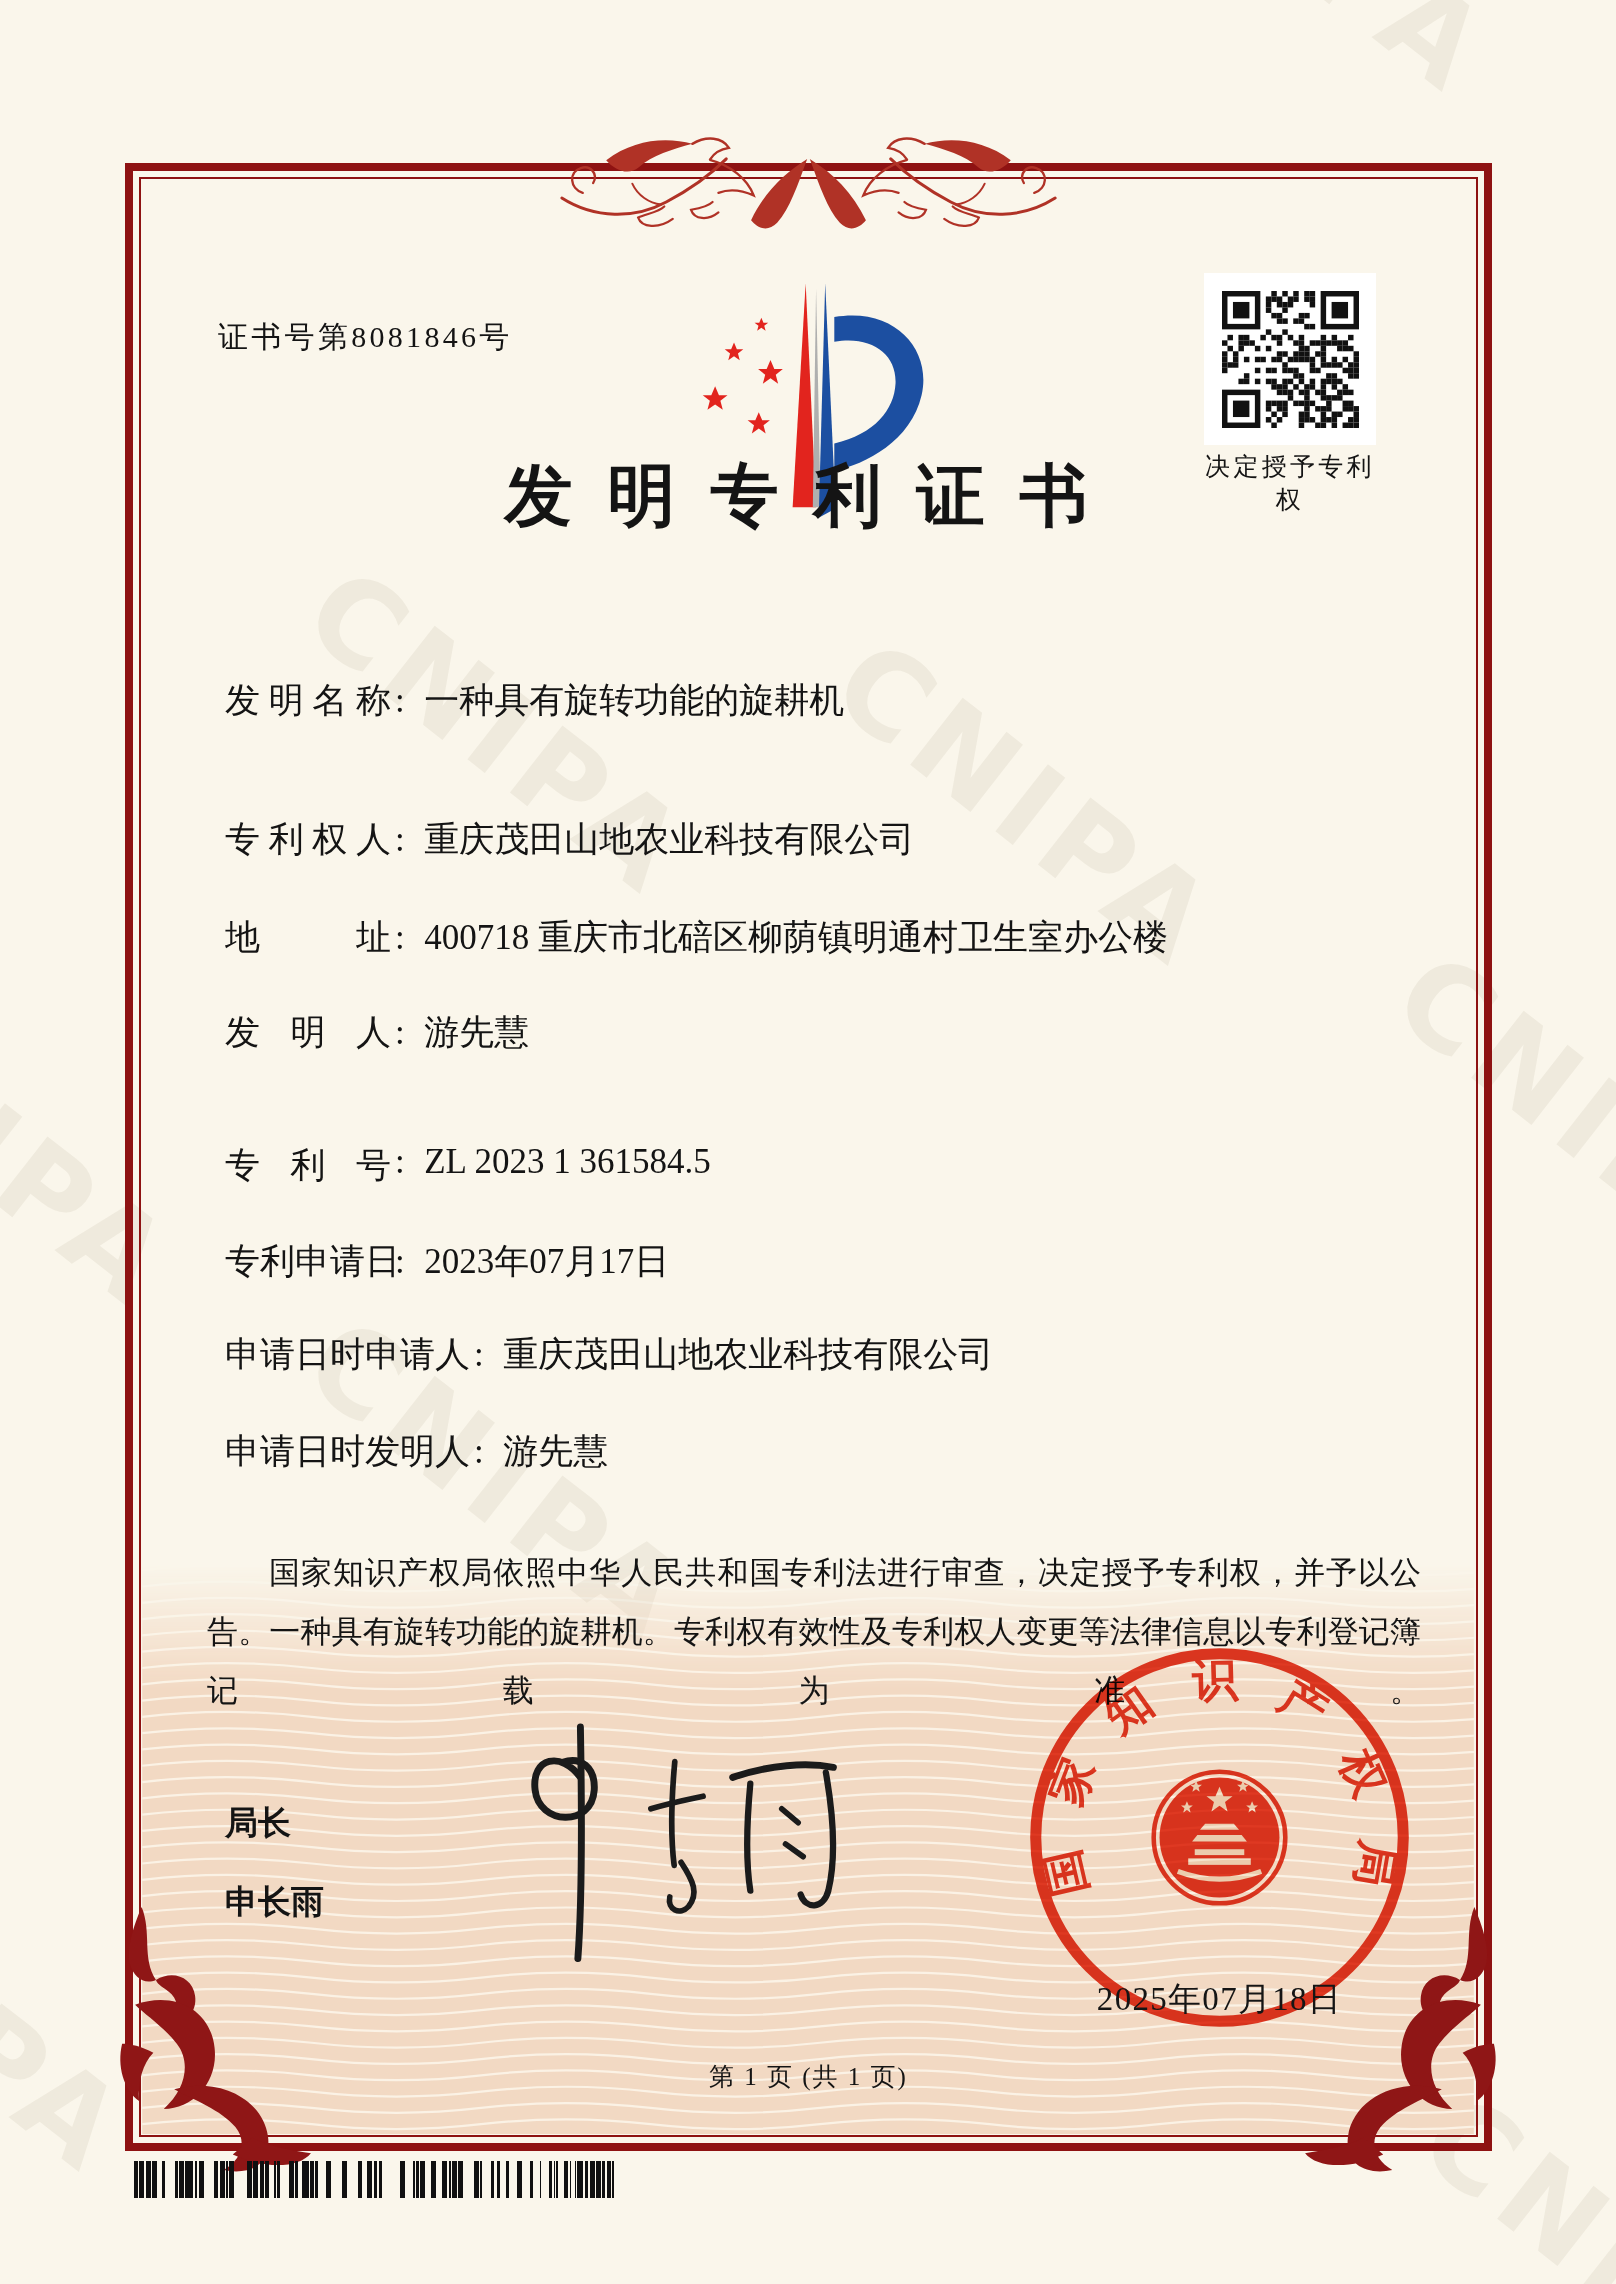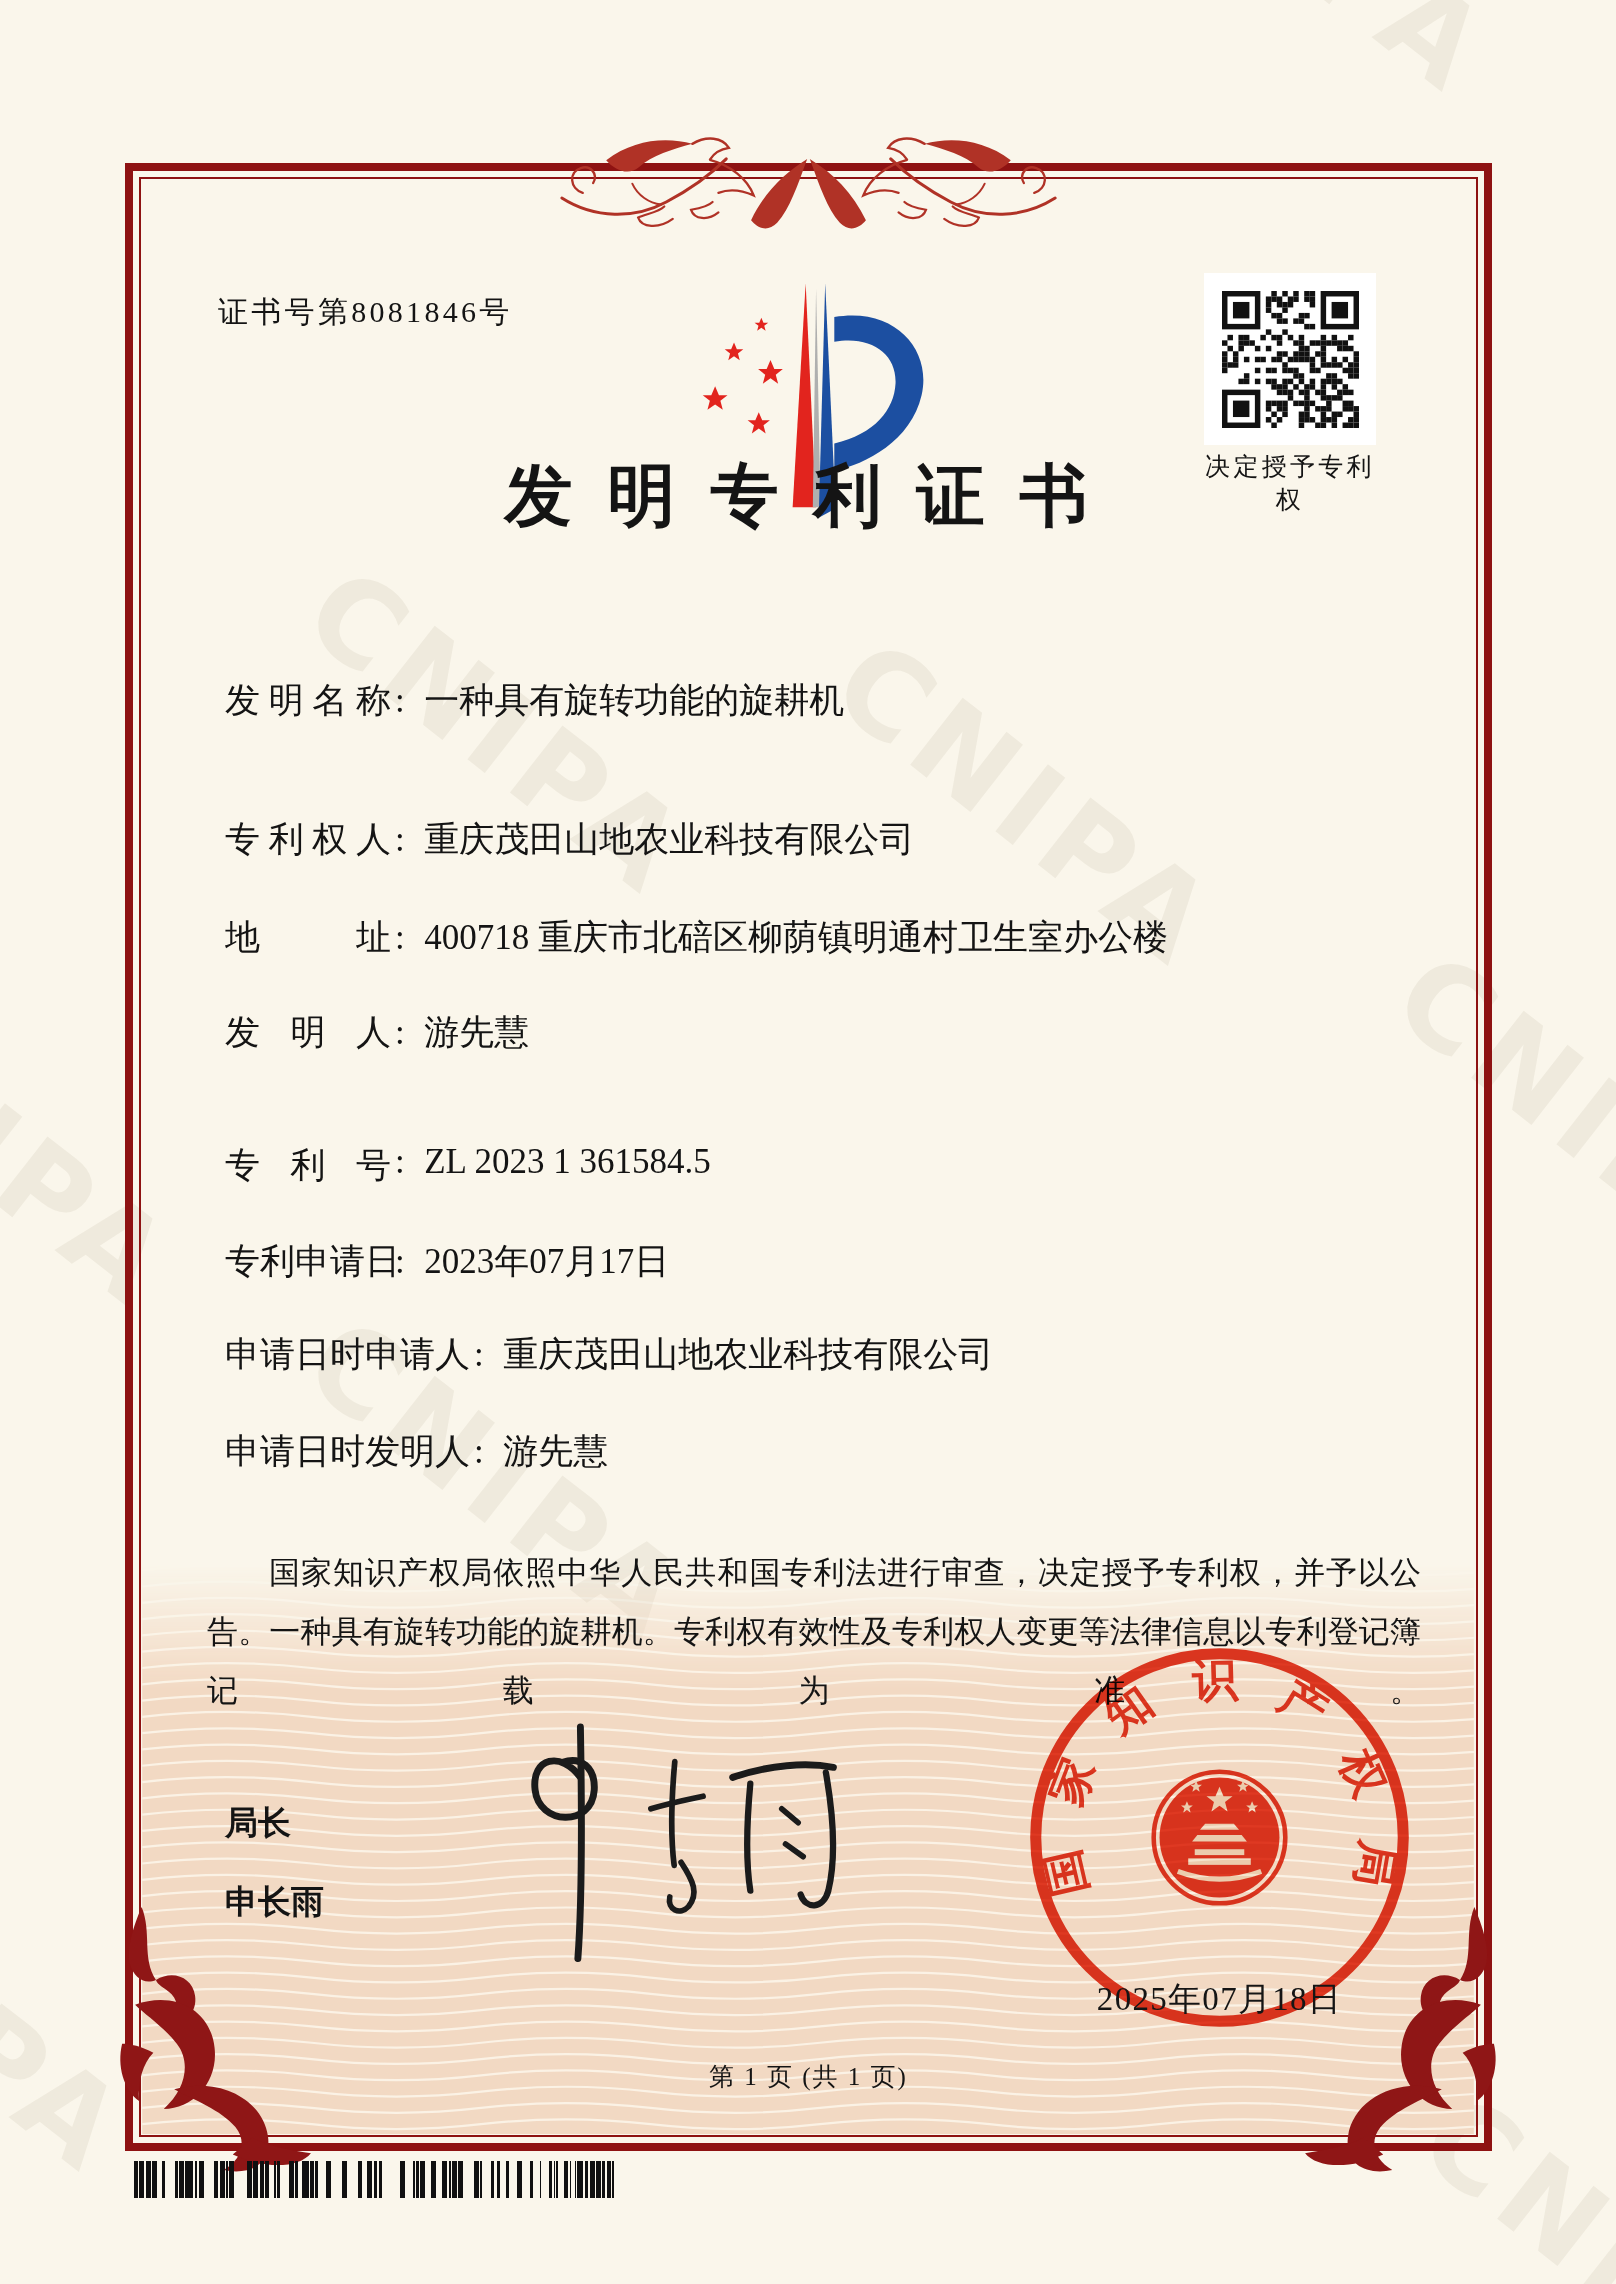--- a/index.html
+++ b/index.html
@@ -20,21 +20,21 @@
     white-space:nowrap;pointer-events:none;
   }
   
   #waveband{z-index:2;-webkit-mask-image:linear-gradient(180deg,transparent 0,#000 124px);mask-image:linear-gradient(180deg,transparent 0,#000 124px);}
   
   #frame-outer{left:125px;top:163px;width:1367px;height:1988px;border:8.5px solid #8E1212;box-sizing:border-box;z-index:3;}
   #frame-inner{position:absolute;left:5.9px;top:5.9px;right:5.9px;bottom:5.9px;border:2.6px solid #8E1212;}
   .orn{z-index:4;pointer-events:none;}
   .content{z-index:5;}
   
-  #certno{left:218px;top:292px;font-size:30px;letter-spacing:3.3px;}
+  #certno{left:218px;top:317px;font-size:30px;letter-spacing:3.3px;}
   
   #logo{left:678px;top:274px;}
   
   #qrbox{left:1204px;top:273px;width:172px;height:172px;background:#ffffff;}
   #qrbox svg{position:absolute;left:17.6px;top:17.6px;}
   #qrcaption{left:1191px;top:450px;width:198px;text-align:center;font-size:25px;letter-spacing:3.3px;}
   
   #title{left:0;top:451px;width:1592px;text-align:center;font-size:68px;font-weight:bold;letter-spacing:35px;text-indent:35px;white-space:nowrap;}
   
   .row{position:absolute;left:225px;font-size:35px;white-space:nowrap;z-index:5;}

